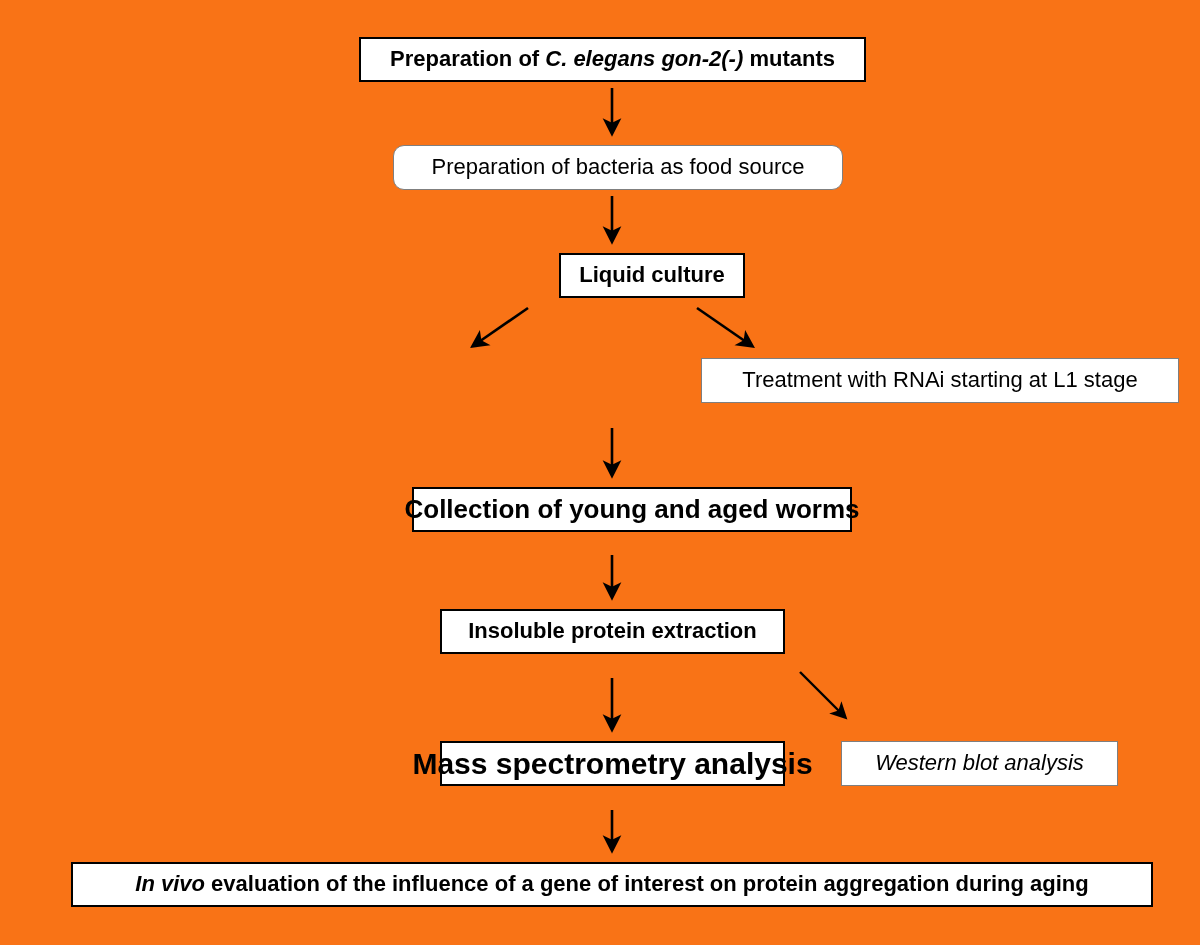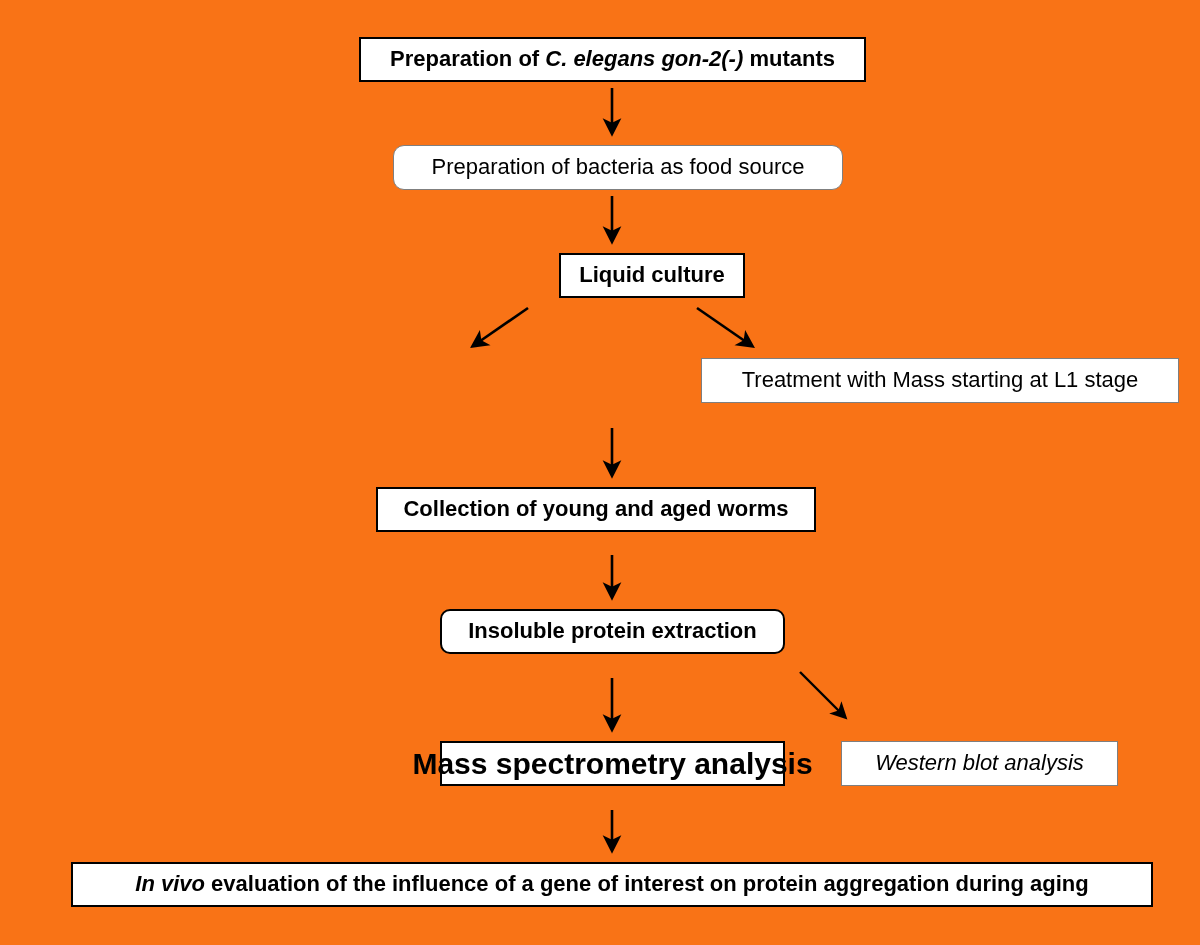--- a/index.html
+++ b/index.html
@@ -108,28 +108,28 @@
   <div class="node thin" style="left:393px; top:145px; width:450px; height:45px; font-size:22px;border-radius:11px;">
     <span class="txt">Preparation of bacteria as food source</span>
   </div>
 
   <div class="node thick" style="left:519px; top:253px; width:186px; height:45px; font-size:22px;margin-left:40px;">
     <span class="txt">Liquid culture</span>
   </div>
 
 
   <div class="node thin" style="left:701px; top:358px; width:478px; height:45px; font-size:22px;">
-    <span class="txt">Treatment with Mass starting at L1 stage</span>
+    <span class="txt">Treatment with RNAi starting at L1 stage</span>
   </div>
 
-  <div class="node thick" style="left:376px; top:487px; width:440px; height:45px; font-size:22px;">
+  <div class="node thick" style="left:412px; top:487px; width:440px; height:45px; font-size:26px;">
     <span class="txt">Collection of young and aged worms</span>
   </div>
 
-  <div class="node thick" style="left:440px; top:609px; width:345px; height:45px; font-size:22px;border-radius:10px;">
+  <div class="node thick" style="left:440px; top:609px; width:345px; height:45px; font-size:22px;">
     <span class="txt">Insoluble protein extraction</span>
   </div>
 
   <div class="node thick" style="left:440px; top:741px; width:345px; height:45px; font-size:30px;">
     <span class="txt">Mass spectrometry analysis</span>
   </div>
 
   <div class="node thin" style="left:841px; top:741px; width:277px; height:45px; font-size:22px;font-style:italic;">
     <span class="txt">Western blot analysis</span>
   </div>

